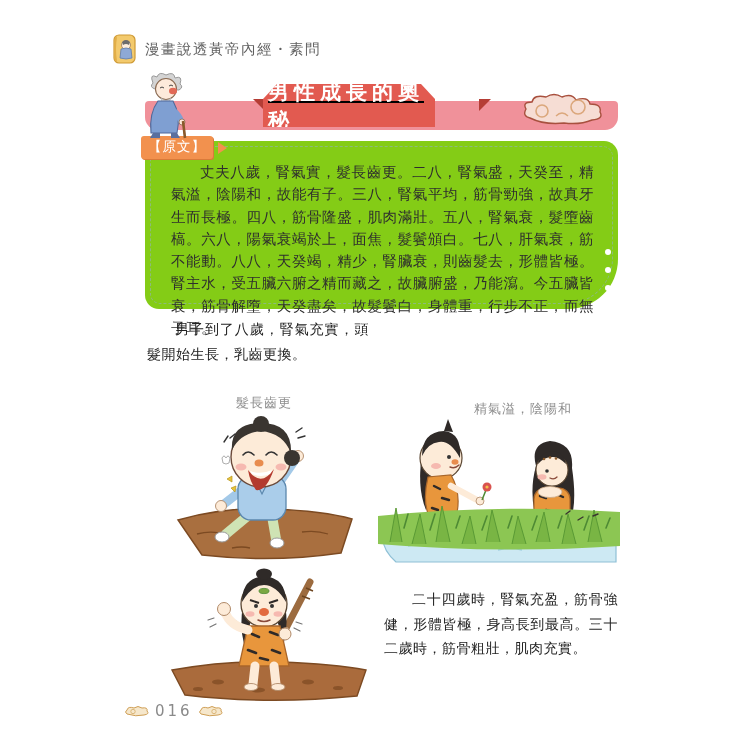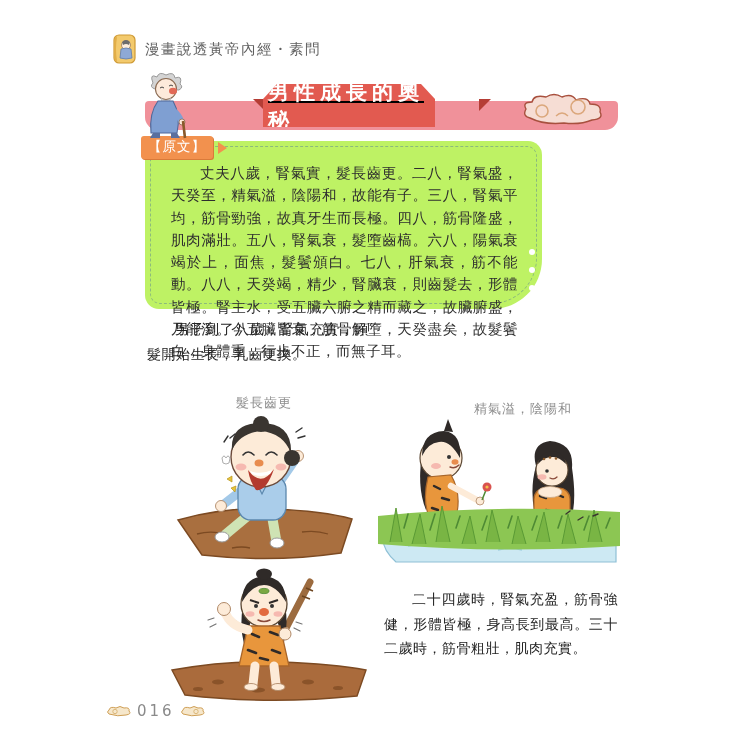--- a/index.html
+++ b/index.html
@@ -23,22 +23,22 @@
   .ribbon-fold-left { position:absolute; left:108px; top:15px; width:0; height:0; z-index:1;
     border-top:12px solid #b53d35; border-left:12px solid transparent; }
   .ribbon-fold-right { position:absolute; left:334px; top:15px; width:0; height:0; z-index:1;
     border-top:12px solid #b53d35; border-right:12px solid transparent; }
   .banner-title { color:#ffffff; font-size:21px; font-weight:bold; letter-spacing:5px;
     padding-left:5px; }
   .oldman { position:absolute; left:-4px; top:-13px; z-index:3; }
   .banner-cloud { position:absolute; right:12px; top:8px; z-index:3; }
 
   
-  .origin-box { position:absolute; left:145px; top:141px; width:397px; height:168px;
-    background:#bef264; border-radius:14px 14px 50px 14px; }
+  .origin-box { position:absolute; left:145px; top:141px; width:473px; height:168px;
+    background:#84cc16; border-radius:14px 14px 50px 14px;font-family:Liberation Mono, monospace; }
   .origin-dashed { position:absolute; left:5px; top:5px; right:5px; bottom:5px;
     border:1.5px dashed #8cbb7c; border-radius:10px 10px 46px 10px; }
   .origin-tag { position:absolute; left:-4px; top:-5px; background:#f2914e; color:#fff;
     font-size:13.5px; letter-spacing:1px; padding:2px 7px 3px; border-radius:3px; z-index:2;
     box-shadow:1px 1px 0 #d97a3a; }
   .origin-tag-arrow { position:absolute; left:73px; top:1px; width:0; height:0; z-index:2;
     border-left:9px solid #f2914e; border-top:6px solid transparent; border-bottom:6px solid transparent; }
   .origin-text { position:relative; padding:21px 24px 0 26px; font-size:14.5px; line-height:22.3px;
     color:#2e2e2e; text-align:justify; text-indent:2em; letter-spacing:0.5px; }
   .origin-dot { position:absolute; right:7px; width:6px; height:6px; border-radius:50%;
@@ -54,21 +54,21 @@
   
   .illus-caption { color:#8e8e8e; font-size:13px; letter-spacing:1px; }
   .illus-age8 { position:absolute; left:158px; top:394px; width:212px; text-align:center; }
   .illus-age8 .illus-caption { display:block; margin-bottom:2px; }
   .illus-age16 { position:absolute; left:378px; top:398px; width:242px; }
   .illus-age16 .illus-caption { position:absolute; left:96px; top:2px; white-space:nowrap; }
   .illus-age16 svg { margin-top:18px; }
   .illus-age24 { position:absolute; left:158px; top:562px; width:222px; }
 
   
-  .footer { position:absolute; left:106px; top:702px; display:flex; align-items:center; gap:5px; }
+  .footer { position:absolute; left:124px; top:702px; display:flex; align-items:center; gap:5px; }
   .page-number { font-family:"DejaVu Sans","Liberation Sans",sans-serif; font-size:15px;
     color:#8a8a8a; letter-spacing:3px; }
 </style>
 </head>
 <body>
 
 <div class="page">
 
   <div class="header">
     <svg width="26" height="30" viewBox="0 0 26 30">

